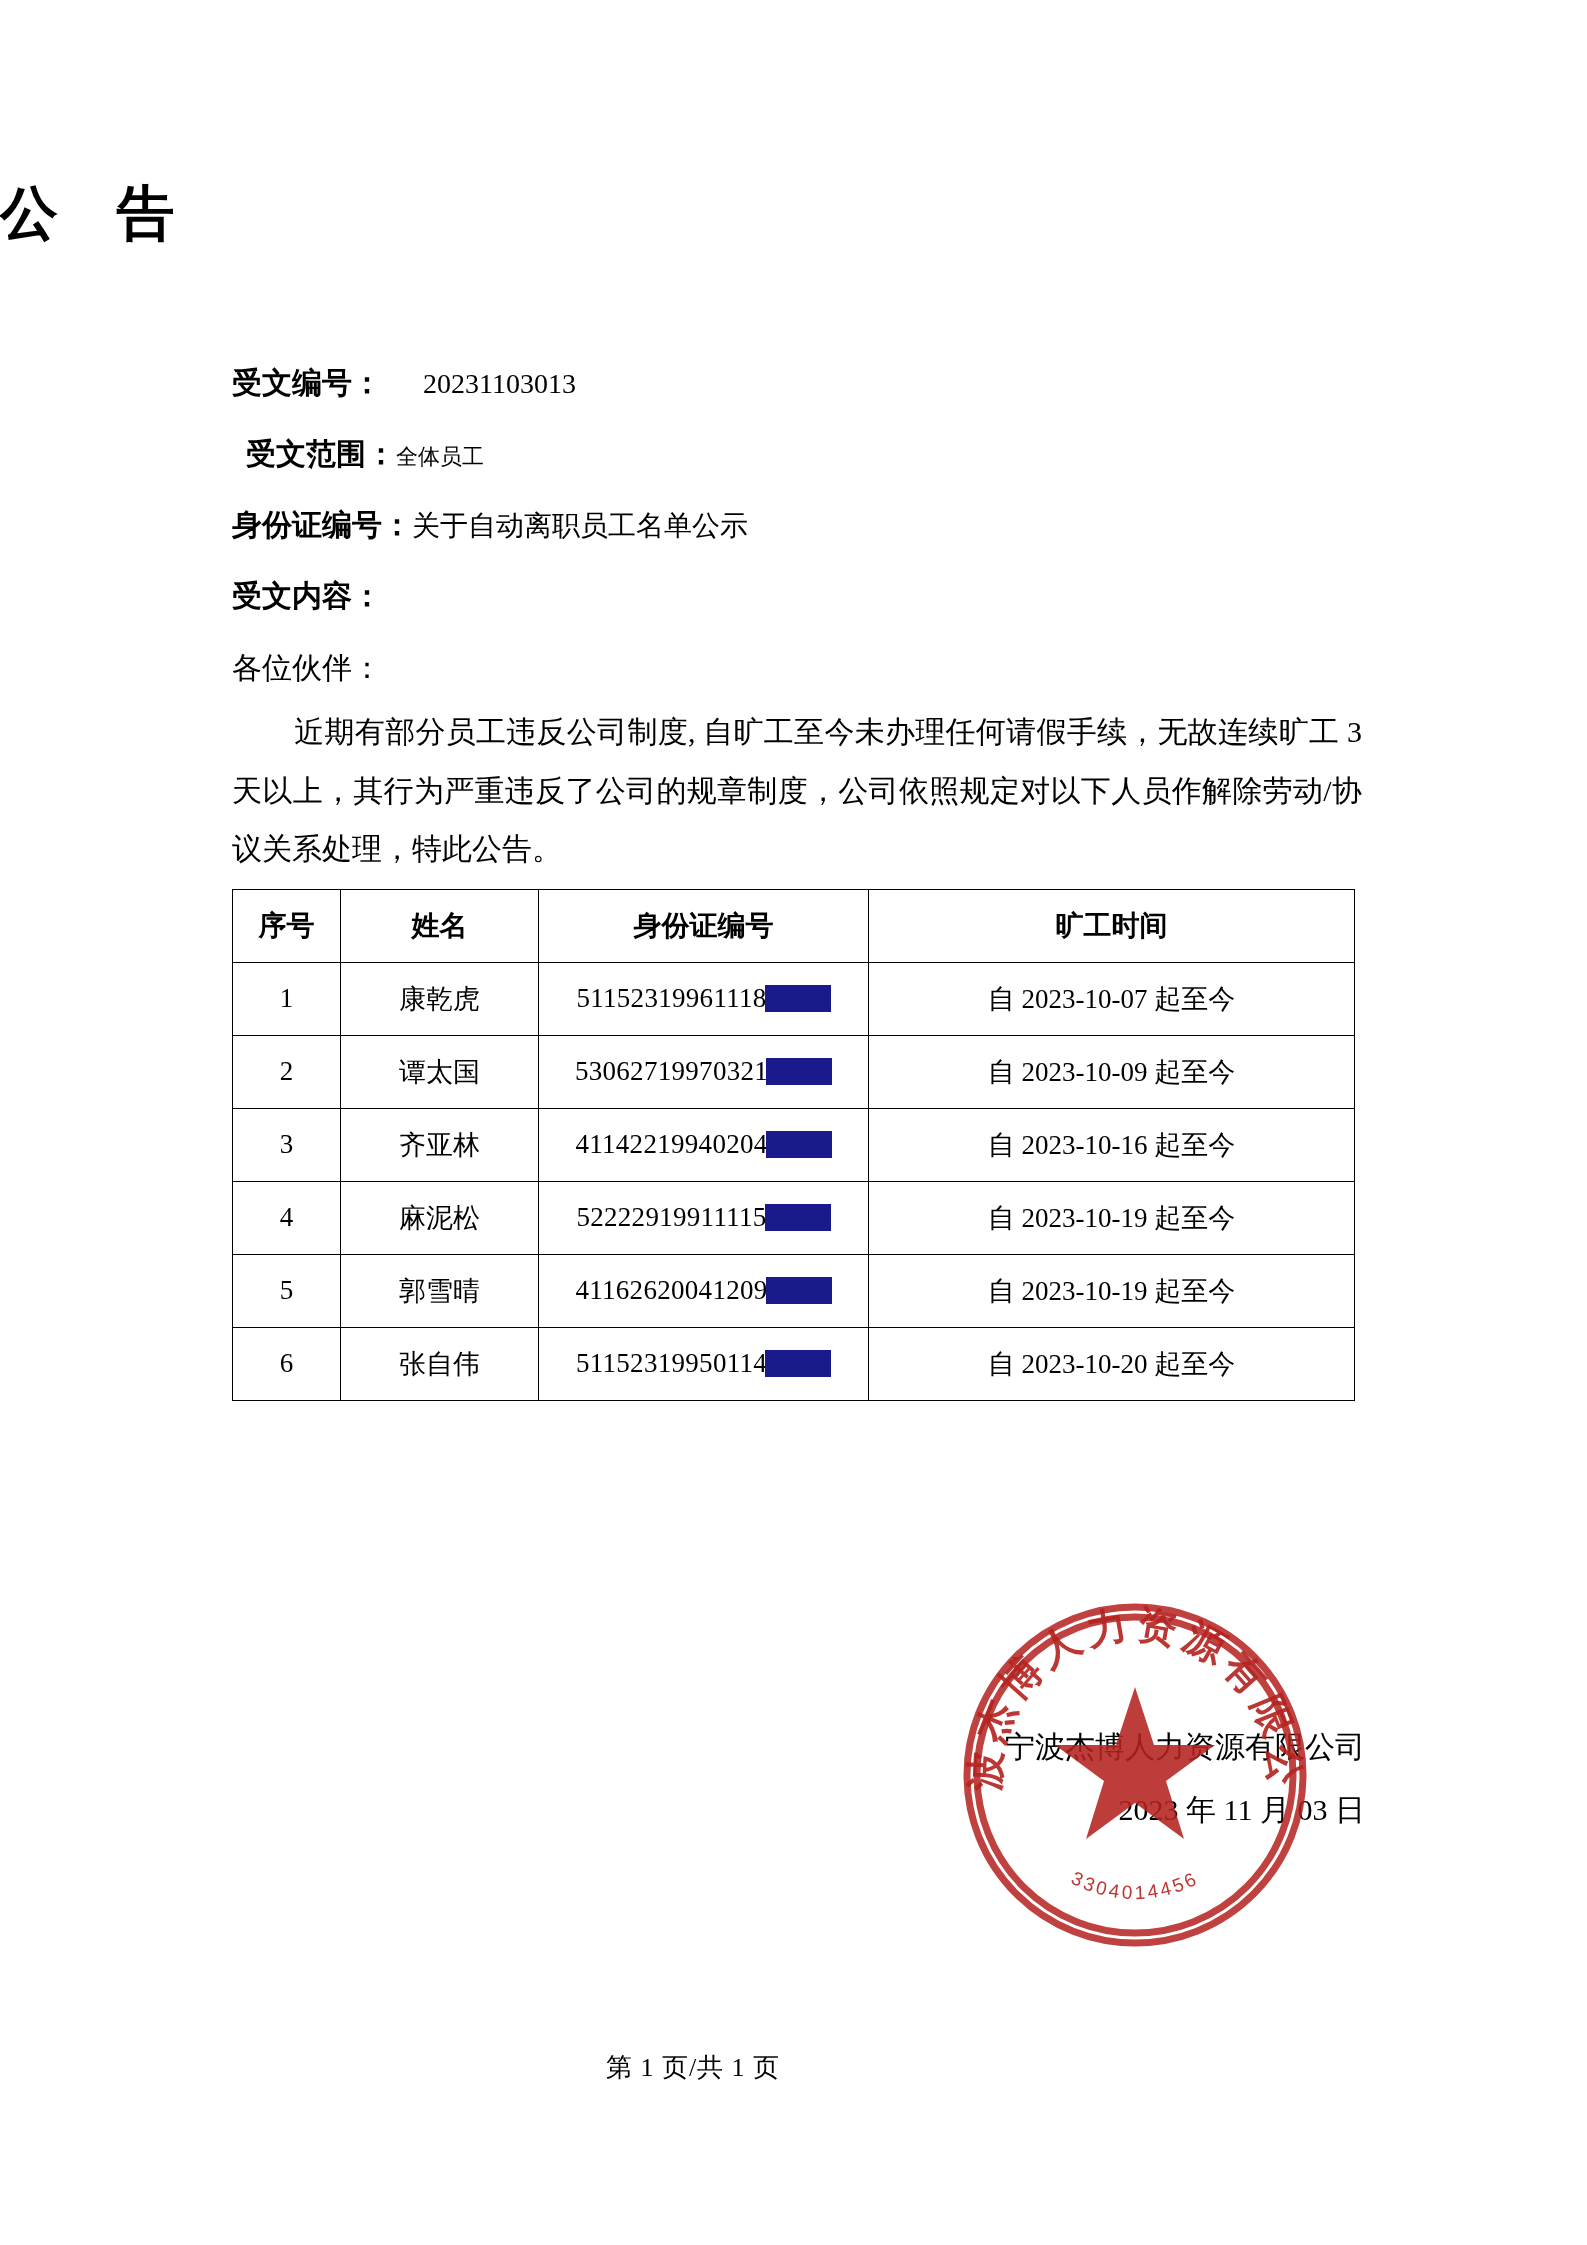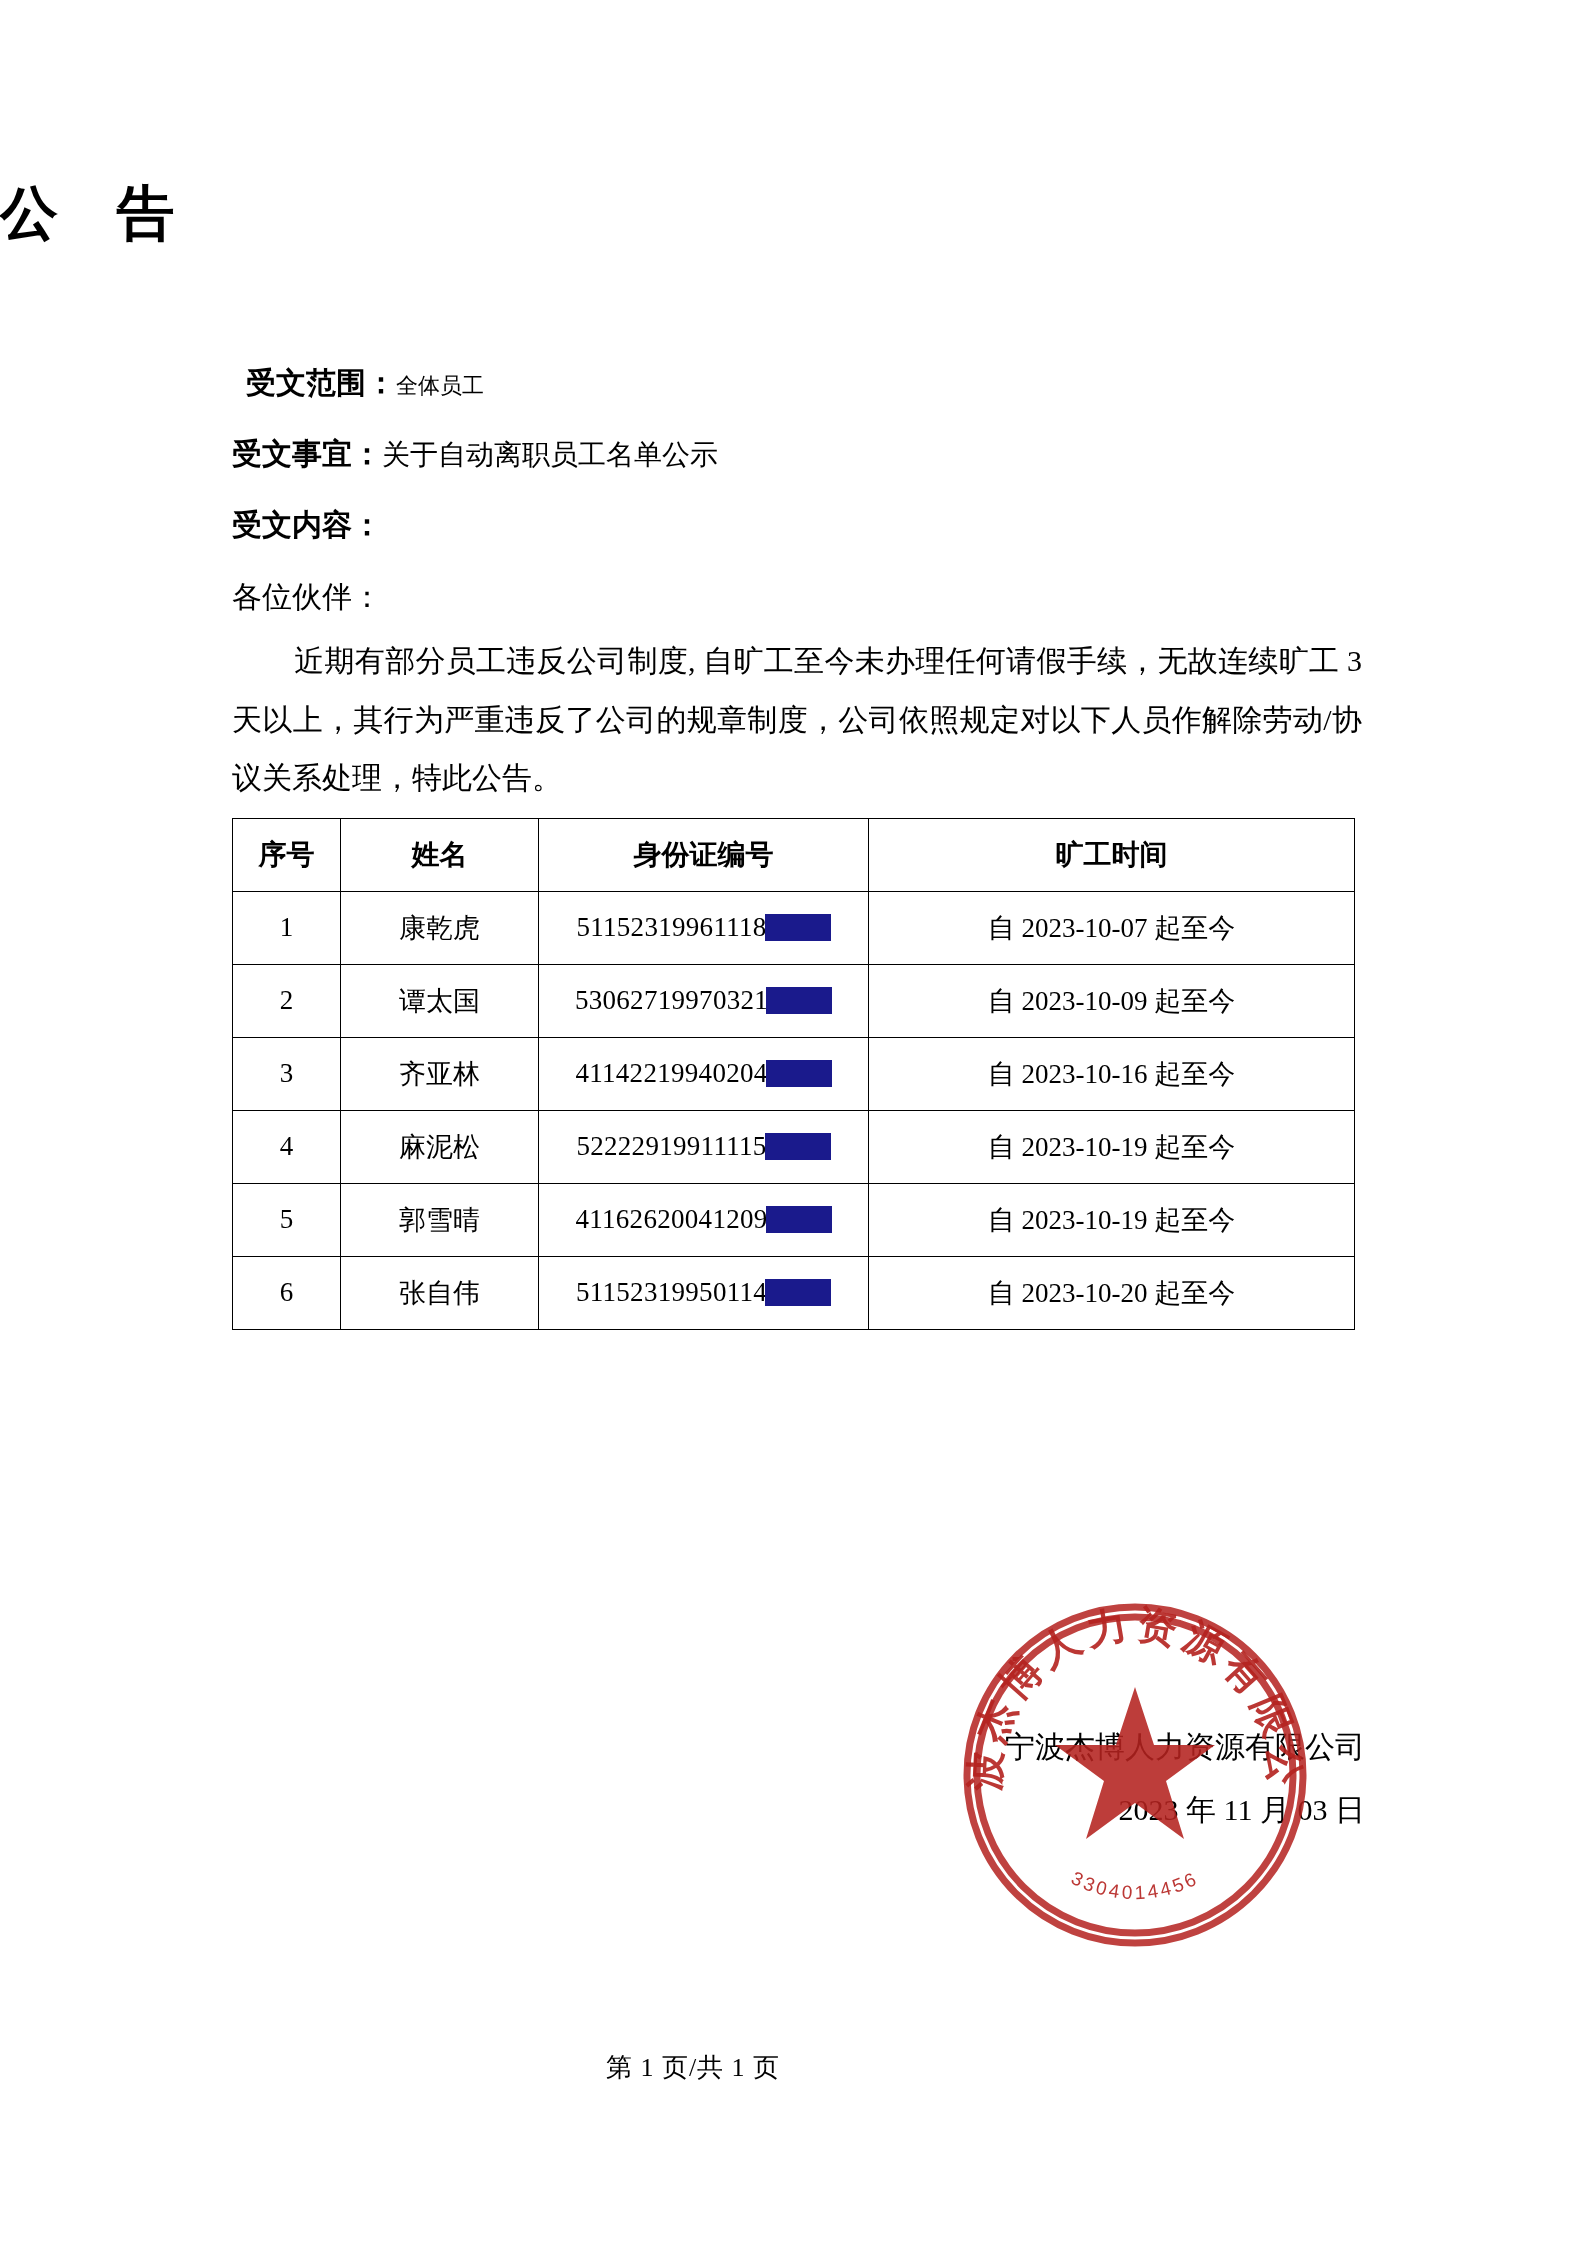--- a/index.html
+++ b/index.html
@@ -156,27 +156,32 @@
 </style>
 </head>
 <body>
 
 <div class="page">
 
   <div class="doc-title">公 告</div>
 
   <div class="content">
 
+    <div class="field-row">
+      <span class="field-label">受文编号：</span>
+      <span style="display:inline-block;width:26px"></span>
+      <span class="field-value">20231103013</span>
+    </div>
 
     <div class="field-row indent-1">
       <span class="field-label">受文范围：</span><span class="field-value-b">全体员工</span>
     </div>
 
     <div class="field-row">
-      <span class="field-label">受文事宜：</span><span class="field-value">关于自动离职员工名单公示</span>
+      <span class="field-label">身份证编号：</span><span class="field-value">关于自动离职员工名单公示</span>
     </div>
 
     <div class="field-row">
       <span class="field-label">受文内容：</span>
     </div>
 
     <div class="salutation">各位伙伴：</div>
 
     <div class="para"><span class="ind"></span><span>近期有部分员工违反公司制度, 自旷工至今未办理任何请假手续，无故连续旷工 3 天以上，其行为严重违反了公司的规章制度，公司依照规定对以下人员作解除劳动/协议关系处理，特此公告。</span></div>
 

